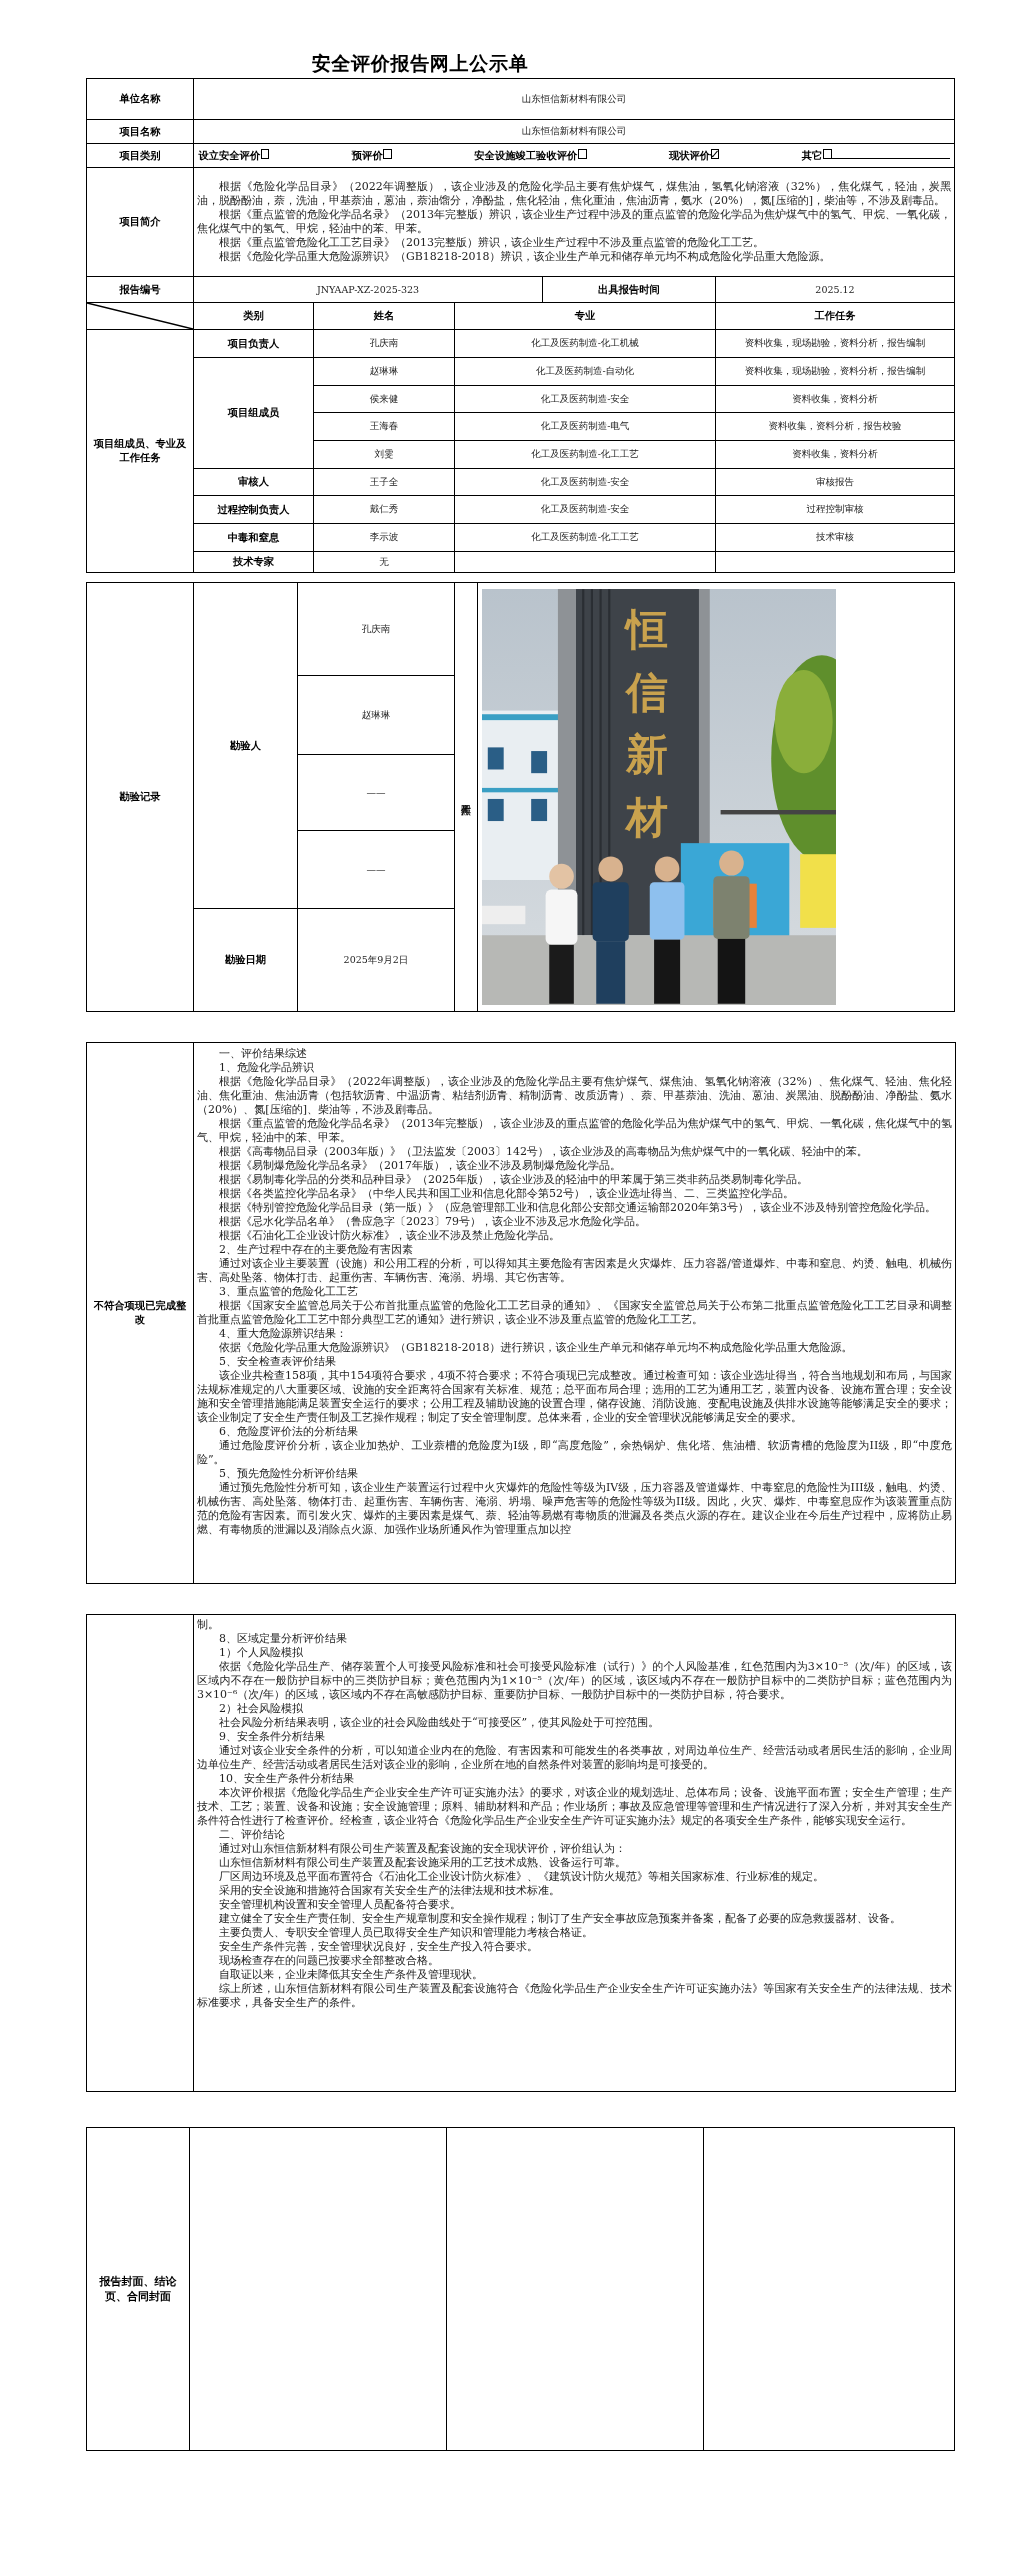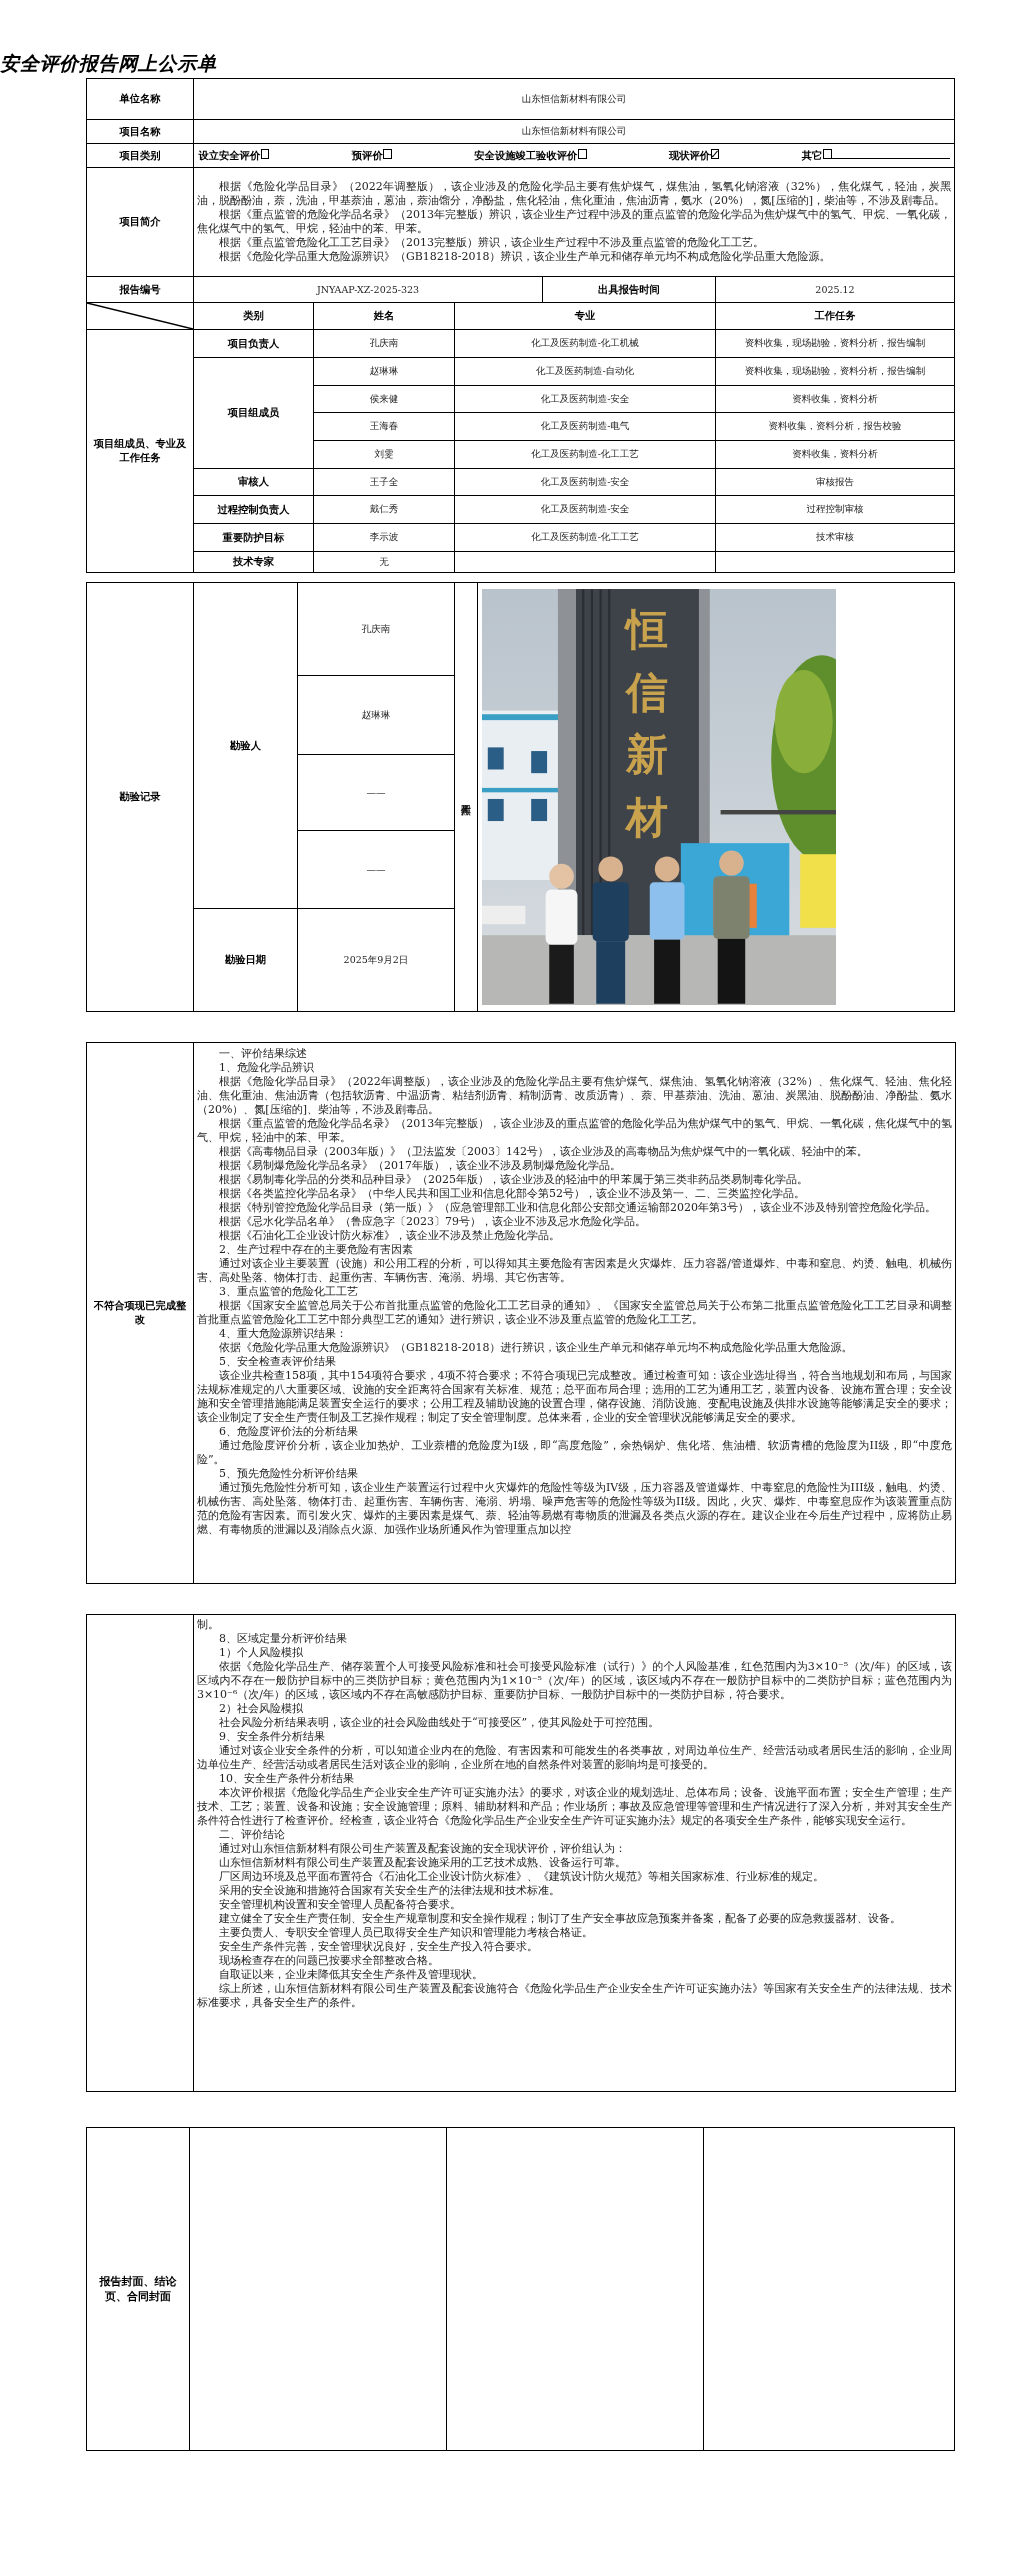--- a/index.html
+++ b/index.html
@@ -1,17 +1,17 @@
 <!DOCTYPE html>
 <html style="font-size:11.8px"><head>
 <meta charset="utf-8">
 <style>
   html, body { margin:0; padding:0; background:#ffffff; }
   body { width:1031px; height:2576px; position:relative; font-family:"DejaVu Serif", "Liberation Serif", serif; color:#000; overflow:hidden; }
-  .title { position:absolute; left:0; top:51px; width:840px; text-align:left; font-size:19px; font-weight:bold; letter-spacing:0.7px;font-style:italic; }
+  .title { position:absolute; left:0; top:51px; width:840px; text-align:center; font-size:19px; font-weight:bold; letter-spacing:0.7px; }
   table { border-collapse:collapse; position:absolute; left:86px; width:868px; table-layout:fixed; }
   td { border:1.1px solid #000; font-size:9.5px; padding:0 2.9px; vertical-align:middle; }
   .lbl { text-align:center; font-weight:bold; font-size:10.3px; }
   .val { text-align:center; color:#222; }
   .para { text-align:justify; line-height:14px; font-size:11px; color:#222; padding:2.9px 2.9px; }
   .para p { margin:0; text-indent:2em; }
   .para p.noind { text-indent:0; }
   .cbrow { display:flex; justify-content:space-between; align-items:center; font-weight:bold; font-size:10.3px; padding:0 1.5px; }
   .cb { display:inline-block; width:6.6px; height:8px; border:0.7px solid #000; vertical-align:-0.7px; margin-left:0.7px; position:relative; }
   .cb.checked::after { content:""; position:absolute; left:0.7px; top:-1.5px; width:2.9px; height:6.6px; border-right:1.5px solid #000; border-bottom:1.5px solid #000; transform:rotate(40deg); }
@@ -117,21 +117,21 @@
     <td class="val" colspan="2">化工及医药制造-安全</td>
     <td class="val">审核报告</td>
   </tr>
   <tr style="height:28px">
     <td class="lbl">过程控制负责人</td>
     <td class="val">戴仁秀</td>
     <td class="val" colspan="2">化工及医药制造-安全</td>
     <td class="val">过程控制审核</td>
   </tr>
   <tr style="height:28px">
-    <td class="lbl">重要防护目标</td>
+    <td class="lbl">中毒和窒息</td>
     <td class="val">李示波</td>
     <td class="val" colspan="2">化工及医药制造-化工工艺</td>
     <td class="val">技术审核</td>
   </tr>
   <tr style="height:21px">
     <td class="lbl">技术专家</td>
     <td class="val">无</td>
     <td class="val" colspan="2"></td>
     <td class="val"></td>
   </tr>
@@ -240,21 +240,21 @@
       <tr style="height:541px">
     <td class="lbl">不符合项现已完成整改</td>
     <td class="para" id="results-part1" style="vertical-align:top; padding-top:4.4px;margin-left:16px;">
           <p>一、评价结果综述</p>
           <p>1、危险化学品辨识</p>
           <p>根据《危险化学品目录》（2022年调整版），该企业涉及的危险化学品主要有焦炉煤气、煤焦油、氢氧化钠溶液（32%）、焦化煤气、轻油、焦化轻油、焦化重油、焦油沥青（包括软沥青、中温沥青、粘结剂沥青、精制沥青、改质沥青）、萘、甲基萘油、洗油、蒽油、炭黑油、脱酚酚油、净酚盐、氨水（20%）、氮[压缩的]、柴油等，不涉及剧毒品。</p>
           <p>根据《重点监管的危险化学品名录》（2013年完整版），该企业涉及的重点监管的危险化学品为焦炉煤气中的氢气、甲烷、一氧化碳，焦化煤气中的氢气、甲烷，轻油中的苯、甲苯。</p>
           <p>根据《高毒物品目录（2003年版）》（卫法监发〔2003〕142号），该企业涉及的高毒物品为焦炉煤气中的一氧化碳、轻油中的苯。</p>
           <p>根据《易制爆危险化学品名录》（2017年版），该企业不涉及易制爆危险化学品。</p>
           <p>根据《易制毒化学品的分类和品种目录》（2025年版），该企业涉及的轻油中的甲苯属于第三类非药品类易制毒化学品。</p>
-          <p>根据《各类监控化学品名录》（中华人民共和国工业和信息化部令第52号），该企业不涉及第一、二、三类监控化学品。</p>
+          <p>根据《各类监控化学品名录》（中华人民共和国工业和信息化部令第52号），该企业选址得当、二、三类监控化学品。</p>
           <p>根据《特别管控危险化学品目录（第一版）》（应急管理部工业和信息化部公安部交通运输部2020年第3号），该企业不涉及特别管控危险化学品。</p>
           <p>根据《忌水化学品名单》（鲁应急字〔2023〕79号），该企业不涉及忌水危险化学品。</p>
           <p>根据《石油化工企业设计防火标准》，该企业不涉及禁止危险化学品。</p>
           <p>2、生产过程中存在的主要危险有害因素</p>
           <p>通过对该企业主要装置（设施）和公用工程的分析，可以得知其主要危险有害因素是火灾爆炸、压力容器/管道爆炸、中毒和窒息、灼烫、触电、机械伤害、高处坠落、物体打击、起重伤害、车辆伤害、淹溺、坍塌、其它伤害等。</p>
           <p>3、重点监管的危险化工工艺</p>
           <p>根据《国家安全监管总局关于公布首批重点监管的危险化工工艺目录的通知》、《国家安全监管总局关于公布第二批重点监管危险化工工艺目录和调整首批重点监管危险化工工艺中部分典型工艺的通知》进行辨识，该企业不涉及重点监管的危险化工工艺。</p>
           <p>4、重大危险源辨识结果：</p>
           <p>依据《危险化学品重大危险源辨识》（GB18218-2018）进行辨识，该企业生产单元和储存单元均不构成危险化学品重大危险源。</p>
           <p>5、安全检查表评价结果</p>

